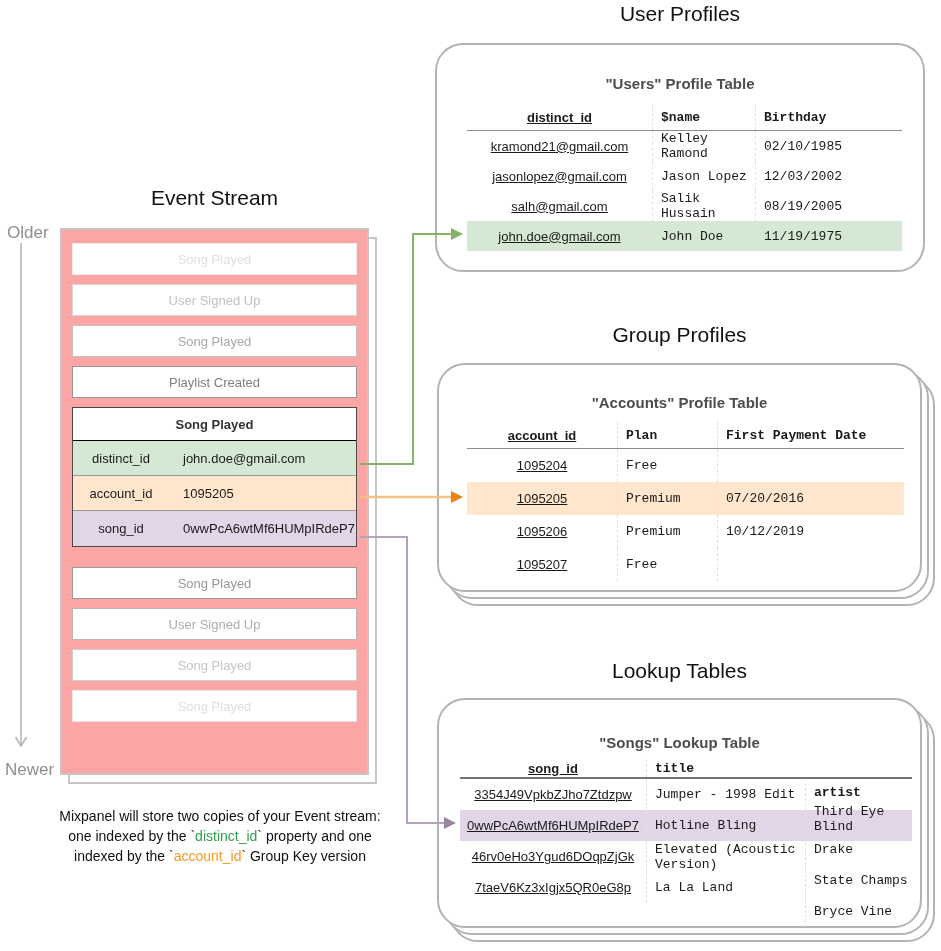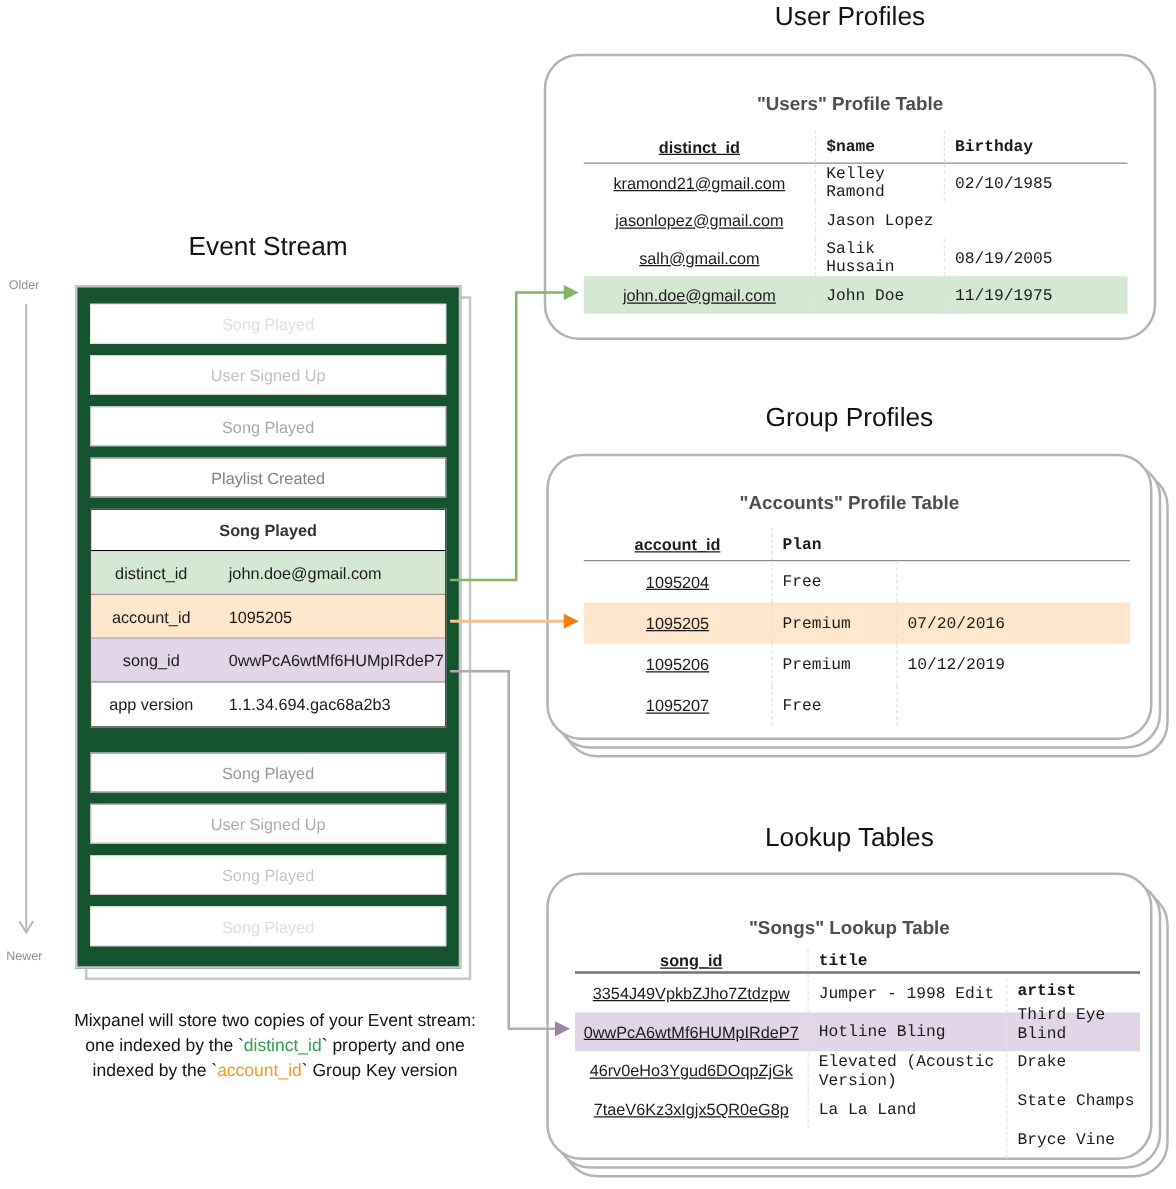--- a/index.html
+++ b/index.html
@@ -8,30 +8,30 @@
   #canvas { position:relative; width:941px; height:951px; background:#fff; overflow:hidden; }
 
   
   .section-title { position:absolute; text-align:center; font-size:21px; color:#111; }
   #title-event-stream { left:60px; top:186px; width:309px; }
   #title-user-profiles { left:435px; top:2px; width:490px; }
   #title-group-profiles { left:437px; top:323px; width:485px; }
   #title-lookup-tables { left:437px; top:659px; width:485px; }
 
   
-  .time-label { position:absolute; font-size:10px; color:#8f8f8f; }
+  .time-label { position:absolute; font-size:17px; color:#8f8f8f; }
   #older-label { left:7px; top:223px; }
   #newer-label { left:5px; top:760px; }
 
   
   .stream-wrap { position:absolute; left:60px; top:228px; width:309px; height:547px; }
   .stream-back { position:absolute; left:8px; top:9px; width:309px; height:547px;
                  background:#fff; border:2px solid #c6c6c6; }
   .stream-main { position:absolute; left:0; top:0; width:309px; height:547px;
-                 background:#14532d; border:2px solid #c6c6c6; padding-top:13px; }
+                 background:#fca5a5; border:2px solid #c6c6c6; padding-top:13px; }
   .event-box { height:32px; margin:0 10px 9px 10px; border:1px solid #ccc;
                display:flex; align-items:center; justify-content:center;
                font-size:13px; background:#fff; }
   .f1 { border-color:#ececec; color:#e0e0e0; }
   .f2 { border-color:#d6d6d6; color:#c0c0c0; }
   .f3 { border-color:#c2c2c2; color:#a8a8a8; }
   .f4 { border-color:#969696; color:#7f7f7f; }
   .f5 { border-color:#9a9a9a; color:#979797; }
   .f6 { border-color:#b5b5b5; color:#adadad; }
   .f7 { border-color:#cfcfcf; color:#c6c6c6; }
@@ -141,24 +141,20 @@
           <div class="ec-val">john.doe@gmail.com</div>
         </div>
         <div class="ec-row bg-orange">
           <div class="ec-key">account_id</div>
           <div class="ec-val">1095205</div>
         </div>
         <div class="ec-row bg-purple">
           <div class="ec-key">song_id</div>
           <div class="ec-val">0wwPcA6wtMf6HUMpIRdeP7</div>
         </div>
-        <div class="ec-row">
-          <div class="ec-key">app version</div>
-          <div class="ec-val">1.1.34.694.gac68a2b3</div>
-        </div>
       </div>
 
       <div class="event-box f5">
           <span>Song Played</span>
         </div>
       <div class="event-box f6">
           <span>User Signed Up</span>
         </div>
       <div class="event-box f7">
           <span>Song Played</span>
@@ -184,20 +180,21 @@
         <div class="tc txt u-c3">Birthday</div>
       </div>
       <div class="trow">
         <div class="tc key u-c1">kramond21@gmail.com</div>
         <div class="tc txt u-c2">Kelley Ramond</div>
         <div class="tc txt u-c3">02/10/1985</div>
       </div>
       <div class="trow">
         <div class="tc key u-c1">jasonlopez@gmail.com</div>
         <div class="tc txt u-c2">Jason Lopez</div>
+        <div class="tc txt u-c3">12/03/2002</div>
       </div>
       <div class="trow">
         <div class="tc key u-c1">salh@gmail.com</div>
         <div class="tc txt u-c2">Salik Hussain</div>
         <div class="tc txt u-c3">08/19/2005</div>
       </div>
       <div class="trow hl-green">
         <div class="tc key u-c1">john.doe@gmail.com</div>
         <div class="tc txt u-c2">John Doe</div>
         <div class="tc txt u-c3">11/19/1975</div>
@@ -206,20 +203,21 @@
   </div>
 
   <div class="card-sheet acc-s2"></div>
   <div class="card-sheet acc-s1"></div>
   <div class="card-sheet" id="accounts-card">
     <div class="table-title">"Accounts" Profile Table</div>
     <div class="ptable" id="accounts-table">
       <div class="thead">
         <div class="tc key a-c1">account_id</div>
         <div class="tc txt a-c2">Plan</div>
+        <div class="tc txt a-c3">First Payment Date</div>
       </div>
       <div class="trow">
         <div class="tc key a-c1">1095204</div>
         <div class="tc txt a-c2">Free</div>
         <div class="tc txt a-c3"></div>
       </div>
       <div class="trow hl-orange">
         <div class="tc key a-c1">1095205</div>
         <div class="tc txt a-c2">Premium</div>
         <div class="tc txt a-c3">07/20/2016</div>

